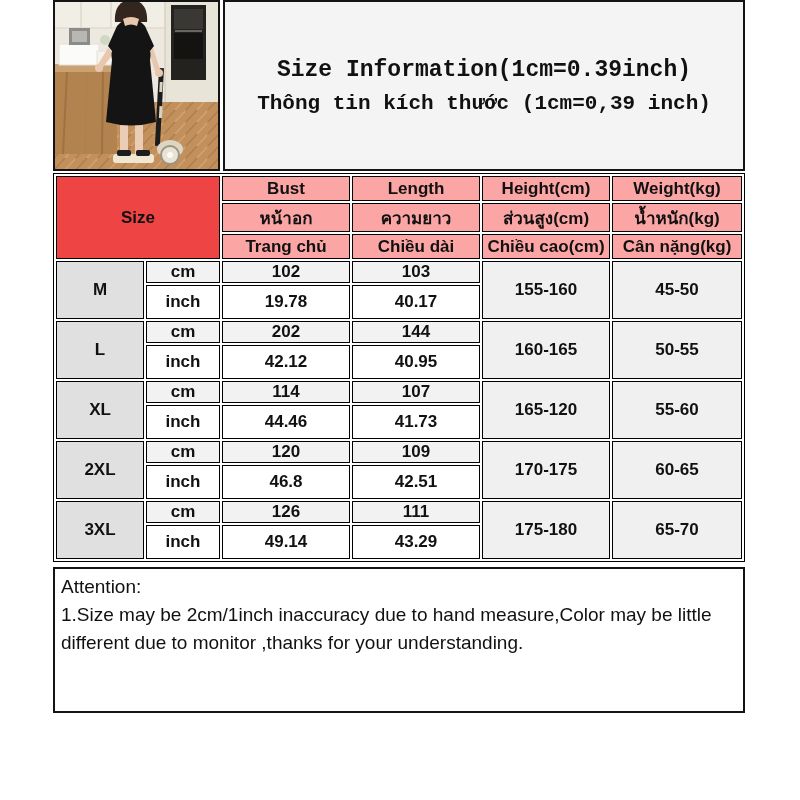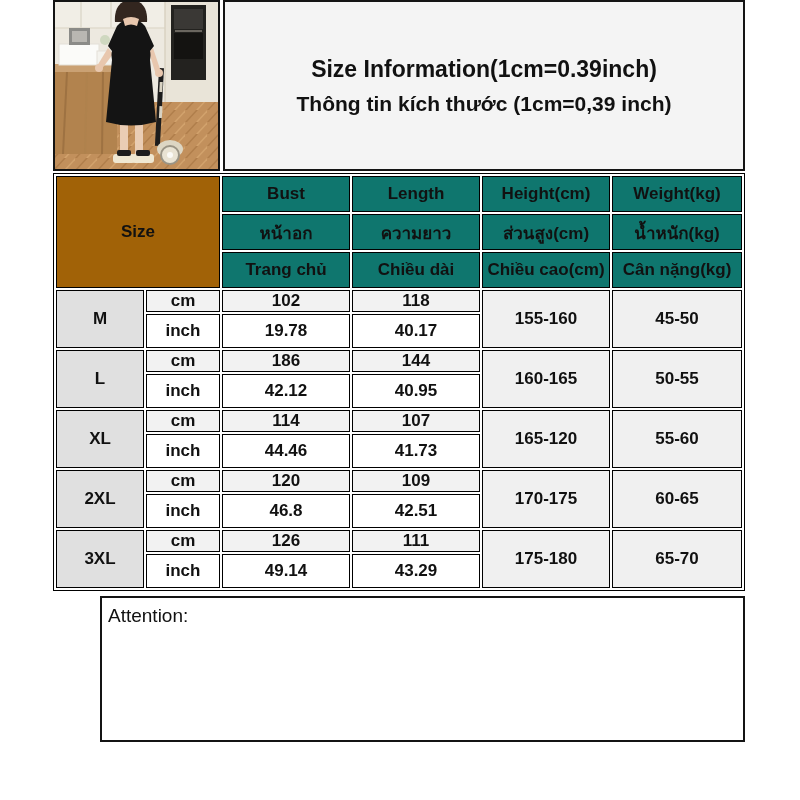--- a/index.html
+++ b/index.html
@@ -6,21 +6,21 @@
   html, body { width: 800px; background: #ffffff; }
   body {
     font-family: "Liberation Sans", "DejaVu Sans", sans-serif;
     color: #111;
     width: 800px; height: 800px;
     overflow: hidden;
   }
   .page { padding: 0 55px 0 53px; }
 
   
-  .top-row { display: flex; gap: 3px; height: 171px; }
+  .top-row { display: flex; gap: 3px; height: 171px; font-family: Liberation Mono, monospace; }
   .photo-frame {
     width: 167px; height: 171px; flex: 0 0 167px;
     border: 2px solid #141414; background: #ece8e0; overflow: hidden;
   }
   .photo-frame svg { display: block; width: 100%; height: 100%; }
   .title-panel {
     flex: 1; border: 2px solid #141414; background: #f4f4f4;
     display: flex; flex-direction: column; align-items: center; justify-content: center;
     gap: 9px; text-align: center;
   }
@@ -34,34 +34,34 @@
     border-collapse: separate; border-spacing: 2px;
     width: 692px; table-layout: fixed;
     border: 1px solid #000; background: #fff;
   }
   table.size-table td {
     border: 1px solid #000;
     text-align: center; vertical-align: middle;
     font-weight: bold; font-size: 17px;
     overflow: hidden; white-space: nowrap;
   }
-  td.size-corner { background: #a16207; font-size: 34px; }
-  td.col-head    { background: #0f766e; height: 36px; font-size: 17px; }
+  td.size-corner { background: #ef4444; font-size: 34px; }
+  td.col-head    { background: #fca5a5; height: 25px; font-size: 17px; }
   td.size-label  { background: #e0e0e0; font-size: 19px; }
   td.unit-cm, td.num-cm   { background: #f2f2f2; height: 18px; }
   td.unit-inch, td.num-in { background: #ffffff; height: 34px; }
   td.range-cell  { background: #f0f0f0; }
 
   
   .attention-box {
     margin-top: 5px;
     border: 2px solid #141414; background: #fff;
     min-height: 146px;
     padding: 4px 8px 8px 6px;
-    font-size: 19px; line-height: 1.47; margin-left: 47px;
+    font-size: 19px; line-height: 1.47;
   }
 </style>
 </head>
 <body>
 
 <div class="page">
 
   <div class="top-row">
 
     <div class="photo-frame">
@@ -160,34 +160,34 @@
         <td class="col-head">Trang chủ</td>
         <td class="col-head">Chiều dài</td>
         <td class="col-head">Chiều cao(cm)</td>
         <td class="col-head">Cân nặng(kg)</td>
       </tr>
 
       <tr>
         <td class="size-label" rowspan="2">M</td>
         <td class="unit-cm">cm</td>
         <td class="num-cm">102</td>
-        <td class="num-cm">118</td>
+        <td class="num-cm">103</td>
         <td class="range-cell" rowspan="2">155-160</td>
         <td class="range-cell" rowspan="2">45-50</td>
       </tr>
       <tr>
         <td class="unit-inch">inch</td>
         <td class="num-in">19.78</td>
         <td class="num-in">40.17</td>
       </tr>
 
       <tr>
         <td class="size-label" rowspan="2">L</td>
         <td class="unit-cm">cm</td>
-        <td class="num-cm">186</td>
+        <td class="num-cm">202</td>
         <td class="num-cm">144</td>
         <td class="range-cell" rowspan="2">160-165</td>
         <td class="range-cell" rowspan="2">50-55</td>
       </tr>
       <tr>
         <td class="unit-inch">inch</td>
         <td class="num-in">42.12</td>
         <td class="num-in">40.95</td>
       </tr>
 
@@ -230,15 +230,16 @@
       <tr>
         <td class="unit-inch">inch</td>
         <td class="num-in">49.14</td>
         <td class="num-in">43.29</td>
       </tr>
     </tbody>
   </table>
 
   <div class="attention-box">
     <div>Attention:</div>
+    <div>1.Size may be 2cm/1inch inaccuracy due to hand measure,Color may be little different due to monitor ,thanks for your understanding.</div>
   </div>
 
 </div>
 
 </body></html>

